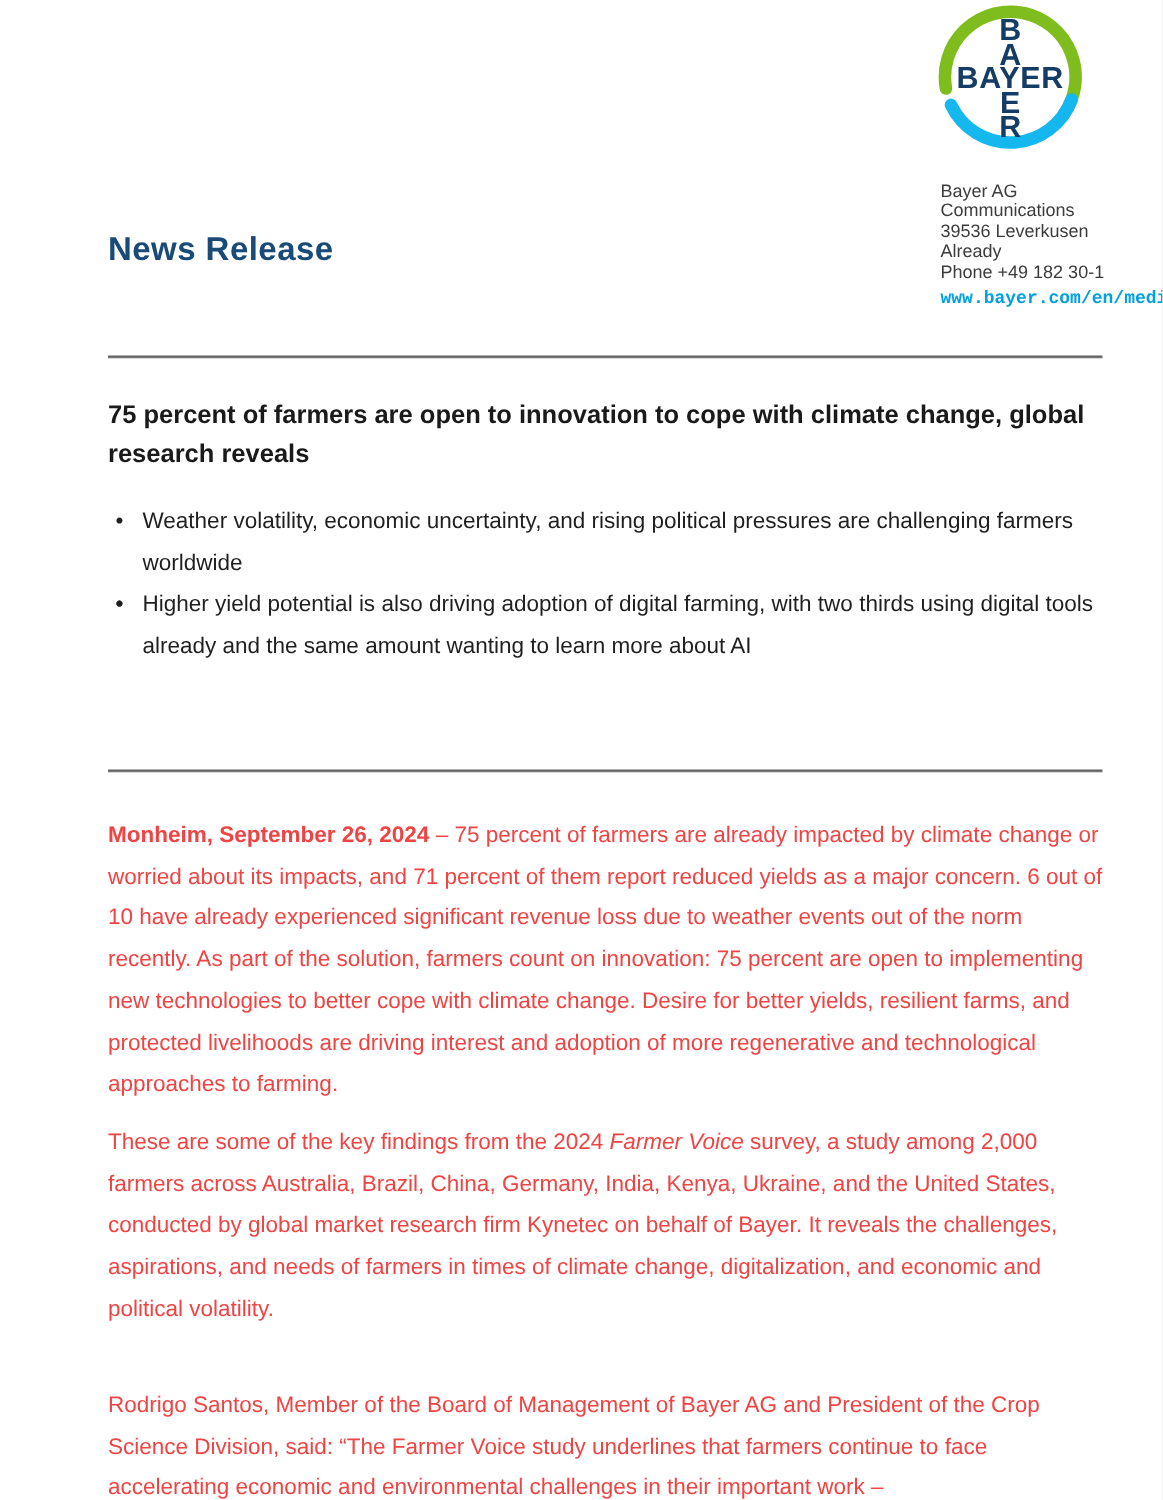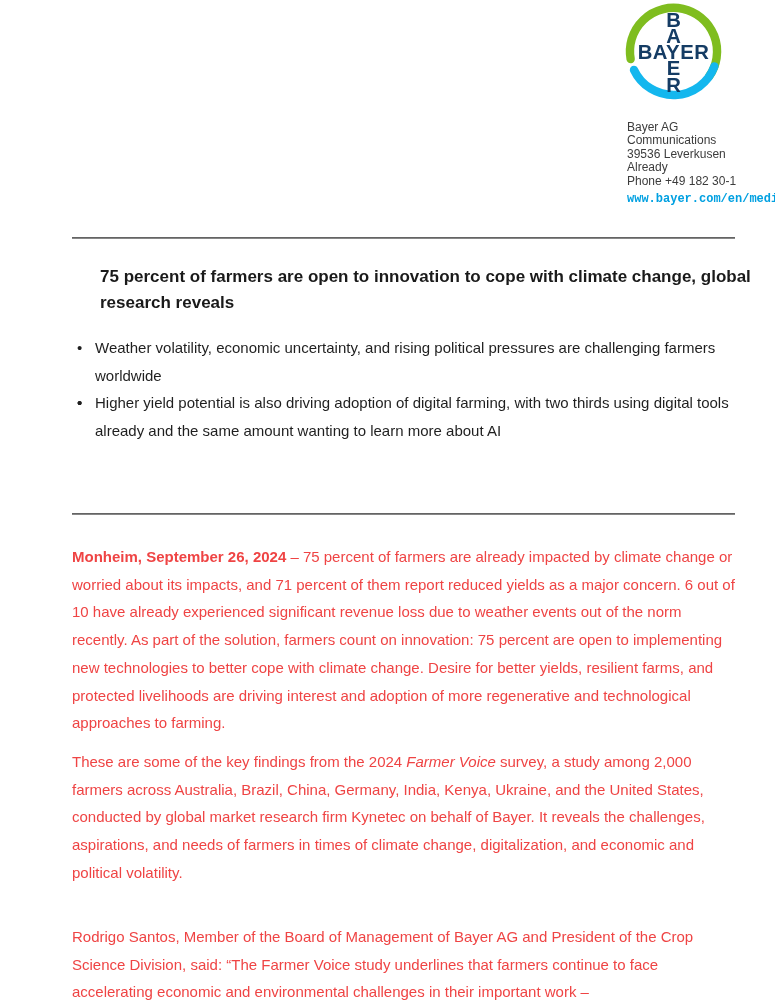--- a/index.html
+++ b/index.html
@@ -39,21 +39,21 @@
   .rule {
     position: absolute; left: 72px; width: 663px; height: 2px;
     background: linear-gradient(180deg, #646464 0%, #646464 55%, #b2b2b2 100%);
   }
   .rule-1 { top: 237px; }
   .rule-2 { top: 513px; }
 
   
   .headline {
     position: absolute; left: 72px; top: 264px; width: 668px;
-    font-size: 17px; line-height: 26px; font-weight: 700; color: #1a1a1a; margin-left: 28px;
+    font-size: 17px; line-height: 26px; font-weight: 700; color: #1a1a1a;
   }
 
   
   .bullets {
     position: absolute; left: 72px; top: 334px; width: 660px;
     list-style: none; font-size: 15px; line-height: 27.5px;
   }
   .bullets li { position: relative; padding-left: 23px; }
   .bullets li .dot {
     position: absolute; left: 5px; top: 0; font-size: 15px;
@@ -89,20 +89,21 @@
 
   <div class="contact">
     <span class="line">Bayer AG</span>
     <span class="line">Communications</span>
     <span class="line">39536 Leverkusen</span>
     <span class="line">Already</span>
     <span class="line">Phone +49 182 30-1</span>
     <a class="link" href="#">www.bayer.com/en/media</a>
   </div>
 
+  <div class="masthead">News Release</div>
 
   <div class="rule rule-1"></div>
   <div class="rule rule-2"></div>
 
   <h1 class="headline">75 percent of farmers are open to innovation to cope with climate change, global research reveals</h1>
 
   <ul class="bullets">
     <li>
       <span class="dot">•</span>
       <span>Weather volatility, economic uncertainty, and rising political pressures are challenging farmers worldwide</span>

